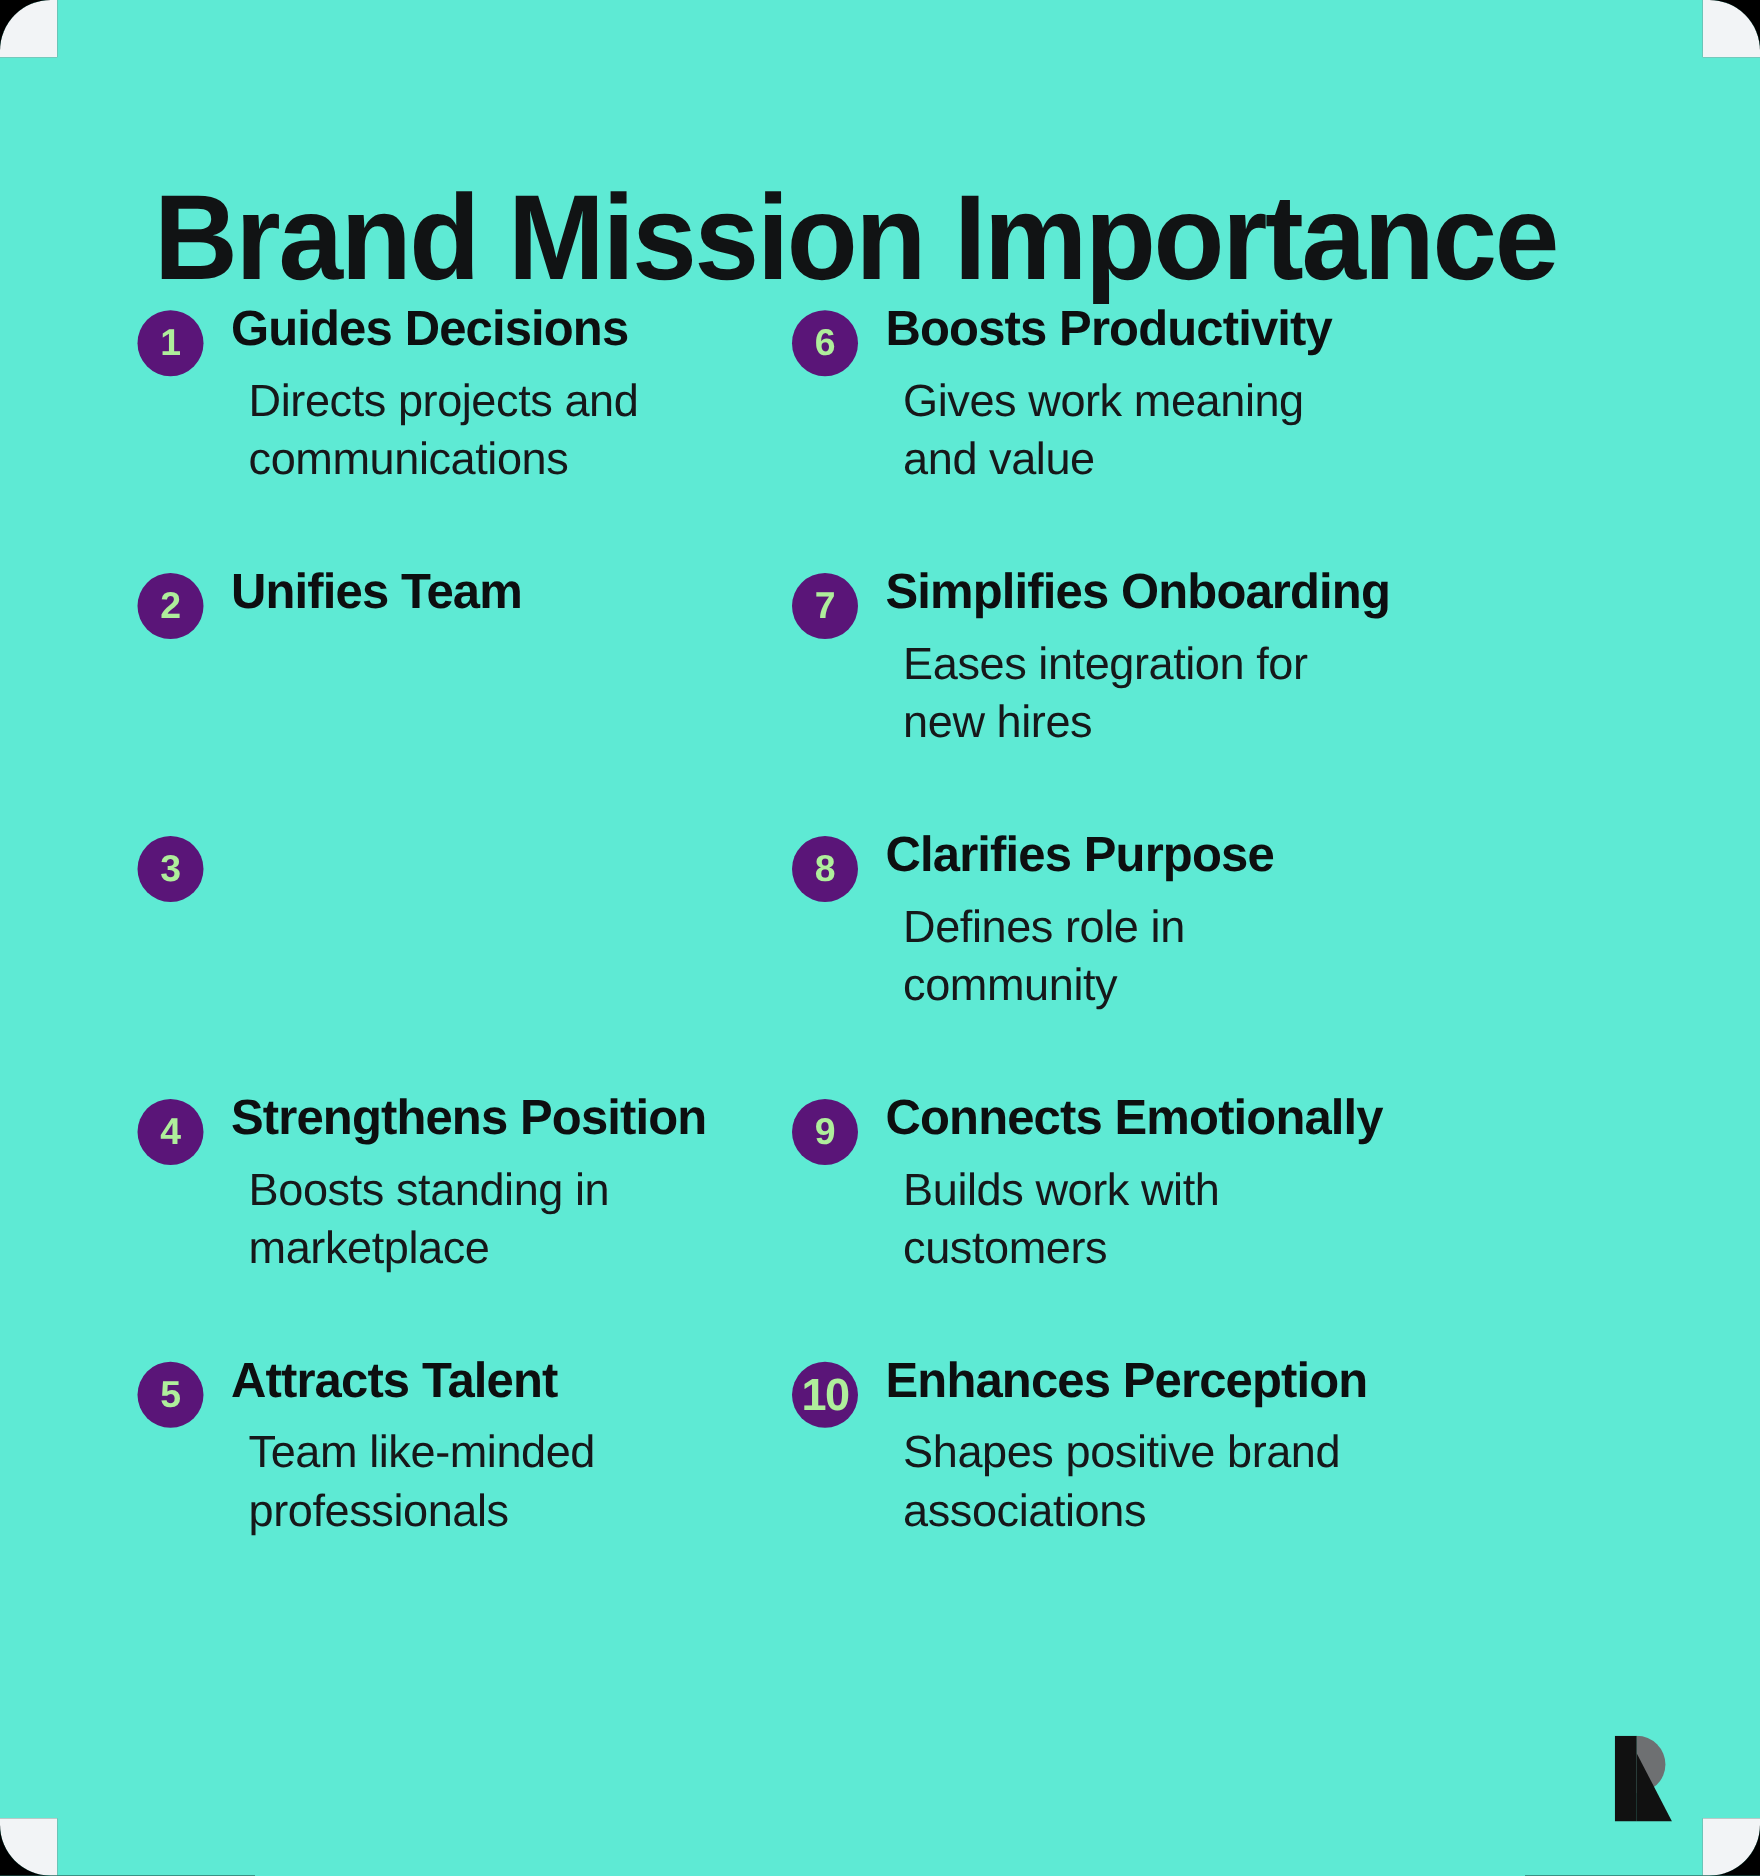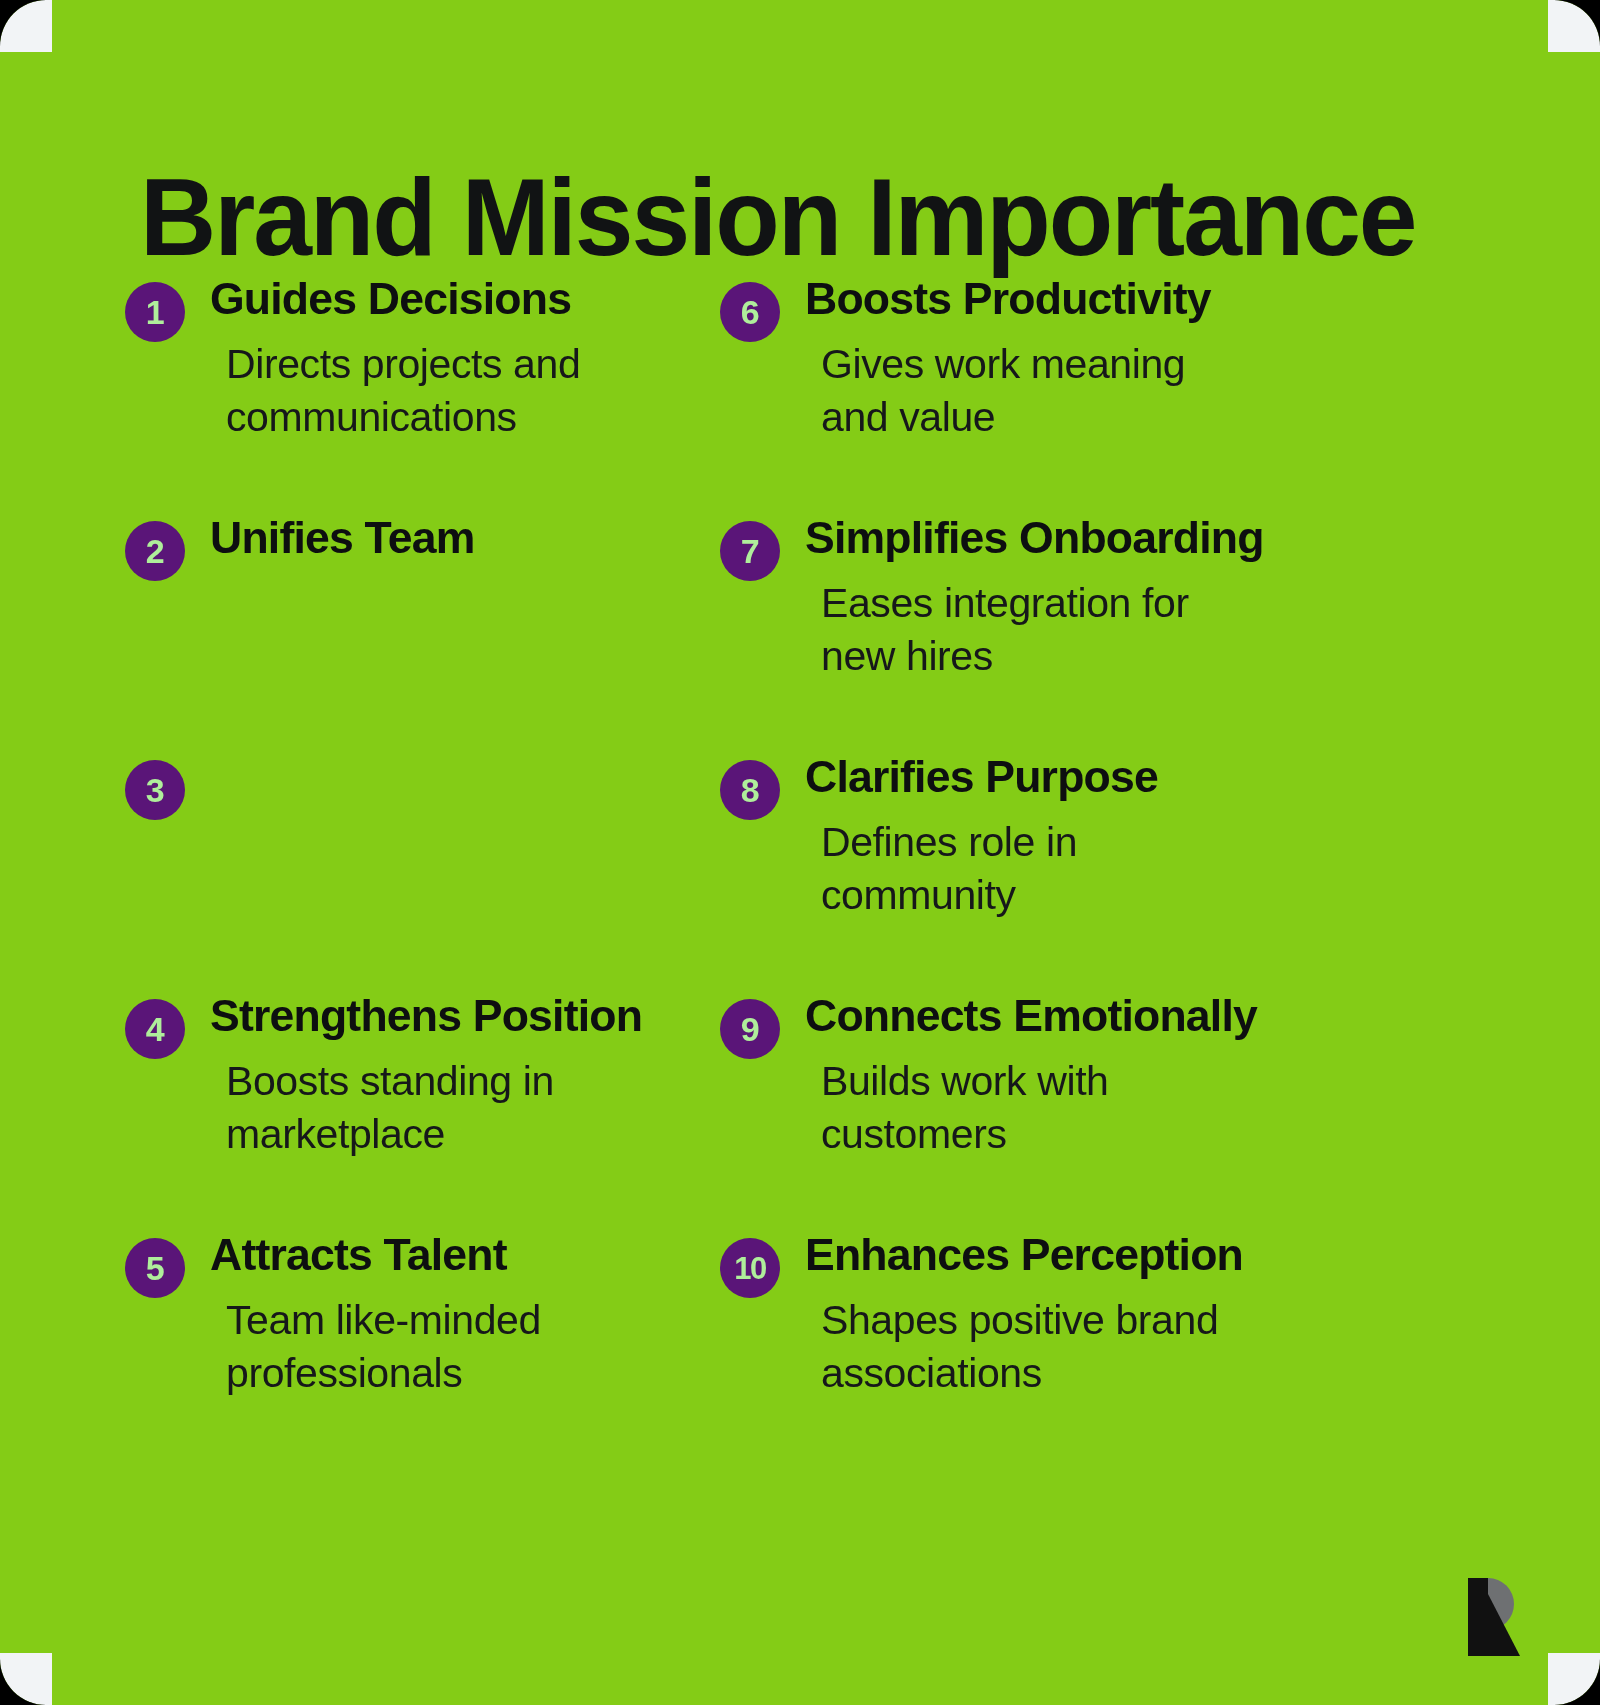--- a/index.html
+++ b/index.html
@@ -12,21 +12,21 @@
     height: 1705px;
     overflow: hidden;
     font-family: "Liberation Sans", sans-serif;
   }
 
   #card {
     position: absolute;
     left: 0; top: 0;
     width: 1600px;
     height: 1705px;
-    background: #84cc16;
+    background: #5eead4;
     border-radius: 46px;
     box-sizing: border-box;
     overflow: hidden;
   }
 
   #page-title {
     position: absolute;
     left: 140px;
     top: 88px;
     width: 1330px;
@@ -72,21 +72,21 @@
     display: flex;
     align-items: center;
     justify-content: center;
     font-family: "Liberation Sans Narrow", "Liberation Sans", sans-serif;
     font-weight: 700;
     font-size: 34px;
     line-height: 1;
     letter-spacing: -0.5px;
   }
   .badge.wide-num {
-    font-size: 31px;
+    font-size: 41px;
     letter-spacing: -1.5px;
   }
 
   .item-body {
     padding-left: 85px;
   }
 
   .item-heading {
     font-family: "Liberation Sans Narrow", "Liberation Sans", sans-serif;
     font-weight: 700;

